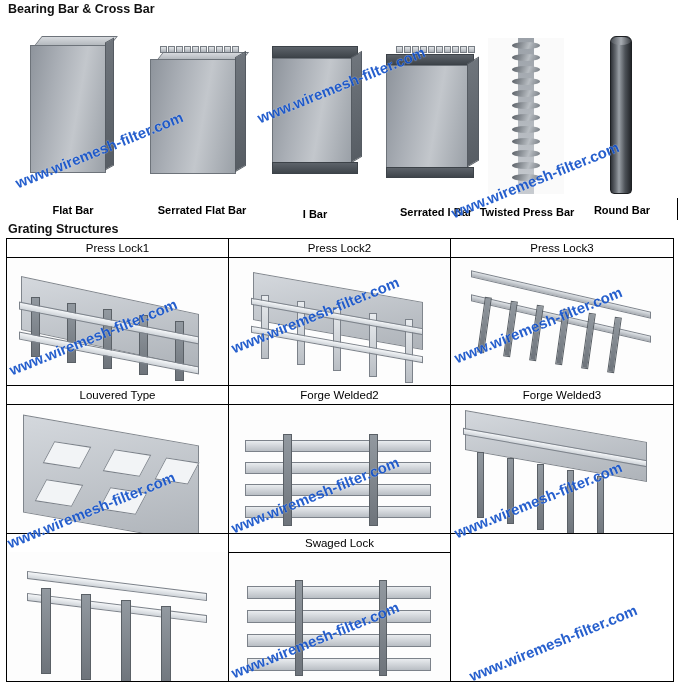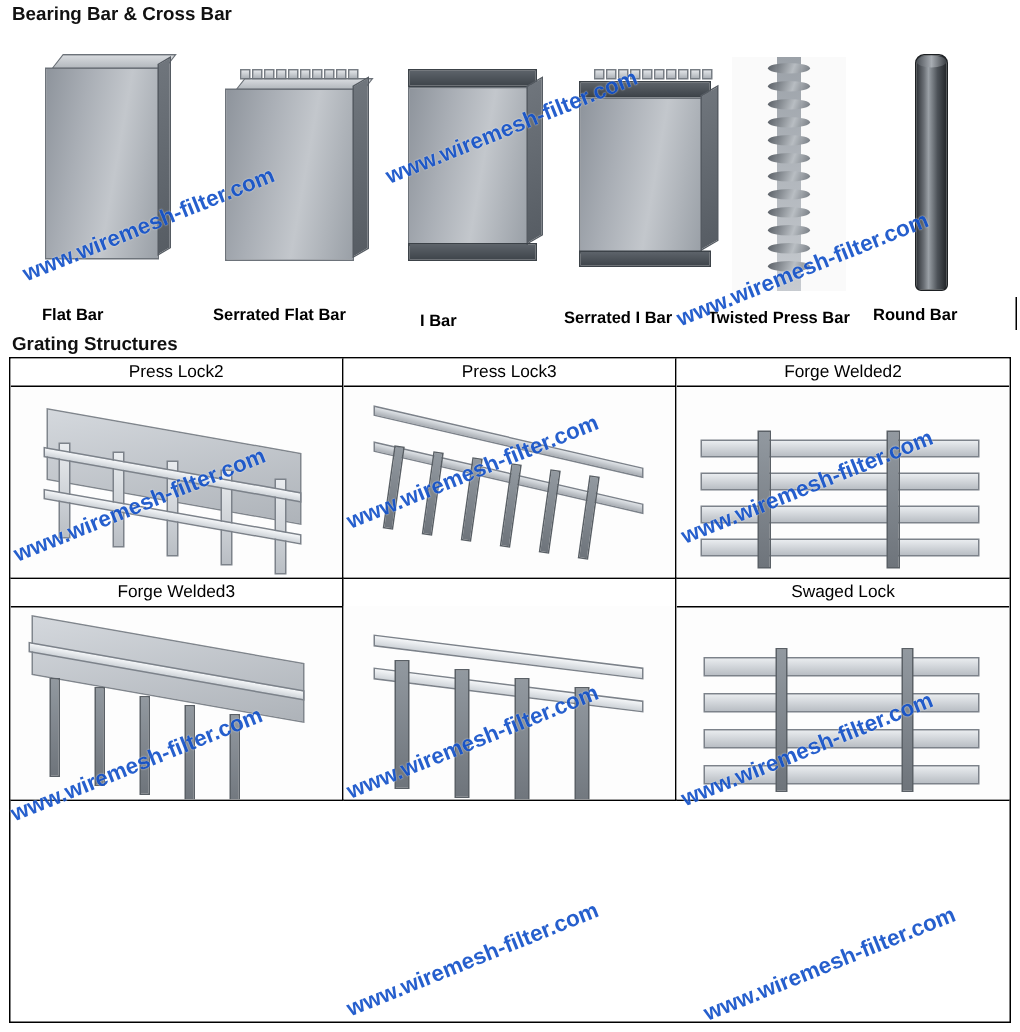--- a/index.html
+++ b/index.html
@@ -24,21 +24,21 @@
   #title-bearing{top:2px;}
   #title-structures{top:222px;}
 
   
   .bar-row{position:absolute;left:0;top:18px;width:680px;height:196px;}
   .bar-item{position:absolute;}
   .bar-caption{
     position:absolute;
     font-size:11px;
     font-weight:bold;
-    text-align:left;
+    text-align:center;
     white-space:nowrap;
     color:#000;
   }
 
   
   .plate{position:absolute;}
   .plate .face{
     position:absolute;left:0;top:0;
     background:linear-gradient(100deg,#8e949c 0%,#a9aeb5 30%,#c3c7cc 60%,#9aa0a7 100%);
     border:1px solid #6d737a;
@@ -276,20 +276,33 @@
         <div class="round-cap"></div>
       </div>
       <div class="bar-caption" style="left:-18px;top:168px;width:80px;">Round Bar</div>
     </div>
   </div>
 
   <div class="section-title" id="title-structures">Grating Structures</div>
 
   <div class="grid-table">
 
+    <div class="cell">
+      <div class="cell-label">Press Lock1</div>
+      <div class="cell-art">
+        <div class="gdeck" style="left:14px;top:38px;width:178px;height:54px;transform:skewY(12deg);"></div>
+        <div class="gbar dark" style="left:24px;top:40px;width:9px;height:60px;"></div>
+        <div class="gbar dark" style="left:60px;top:46px;width:9px;height:60px;"></div>
+        <div class="gbar dark" style="left:96px;top:52px;width:9px;height:60px;"></div>
+        <div class="gbar dark" style="left:132px;top:58px;width:9px;height:60px;"></div>
+        <div class="gbar dark" style="left:168px;top:64px;width:9px;height:60px;"></div>
+        <div class="gbar light" style="left:12px;top:62px;width:180px;height:8px;transform:skewY(11deg);"></div>
+        <div class="gbar light" style="left:12px;top:92px;width:180px;height:8px;transform:skewY(11deg);"></div>
+      </div>
+    </div>
 
     <div class="cell">
       <div class="cell-label">Press Lock2</div>
       <div class="cell-art">
         <div class="gdeck" style="left:24px;top:30px;width:170px;height:48px;transform:skewY(10deg);"></div>
         <div class="gbar" style="left:32px;top:38px;width:8px;height:64px;"></div>
         <div class="gbar" style="left:68px;top:44px;width:8px;height:64px;"></div>
         <div class="gbar" style="left:104px;top:50px;width:8px;height:64px;"></div>
         <div class="gbar" style="left:140px;top:56px;width:8px;height:64px;"></div>
         <div class="gbar" style="left:176px;top:62px;width:8px;height:64px;"></div>
@@ -305,20 +318,31 @@
         <div class="gslant" style="left:20px;top:58px;width:180px;height:7px;transform:skewY(13deg);"></div>
         <div class="gbar dark" style="left:30px;top:40px;width:7px;height:56px;transform:rotate(8deg);"></div>
         <div class="gbar dark" style="left:56px;top:44px;width:7px;height:56px;transform:rotate(8deg);"></div>
         <div class="gbar dark" style="left:82px;top:48px;width:7px;height:56px;transform:rotate(8deg);"></div>
         <div class="gbar dark" style="left:108px;top:52px;width:7px;height:56px;transform:rotate(8deg);"></div>
         <div class="gbar dark" style="left:134px;top:56px;width:7px;height:56px;transform:rotate(8deg);"></div>
         <div class="gbar dark" style="left:160px;top:60px;width:7px;height:56px;transform:rotate(8deg);"></div>
       </div>
     </div>
 
+    <div class="cell">
+      <div class="cell-label">Louvered Type</div>
+      <div class="cell-art">
+        <div class="gdeck" style="left:16px;top:26px;width:176px;height:98px;transform:skewY(10deg);"></div>
+        <div class="gslant" style="left:40px;top:40px;width:40px;height:22px;transform:skewX(-28deg) skewY(8deg);background:#f2f4f6;"></div>
+        <div class="gslant" style="left:100px;top:48px;width:40px;height:22px;transform:skewX(-28deg) skewY(8deg);background:#f2f4f6;"></div>
+        <div class="gslant" style="left:152px;top:56px;width:36px;height:22px;transform:skewX(-28deg) skewY(8deg);background:#f2f4f6;"></div>
+        <div class="gslant" style="left:32px;top:78px;width:40px;height:22px;transform:skewX(-28deg) skewY(8deg);background:#f2f4f6;"></div>
+        <div class="gslant" style="left:96px;top:86px;width:40px;height:22px;transform:skewX(-28deg) skewY(8deg);background:#f2f4f6;"></div>
+      </div>
+    </div>
 
 
     <div class="cell">
       <div class="cell-label">Forge Welded2</div>
       <div class="cell-art">
         <div class="gbar" style="left:16px;top:36px;width:186px;height:12px;"></div>
         <div class="gbar" style="left:16px;top:58px;width:186px;height:12px;"></div>
         <div class="gbar" style="left:16px;top:80px;width:186px;height:12px;"></div>
         <div class="gbar" style="left:16px;top:102px;width:186px;height:12px;"></div>
         <div class="gbar dark" style="left:54px;top:30px;width:9px;height:92px;"></div>

